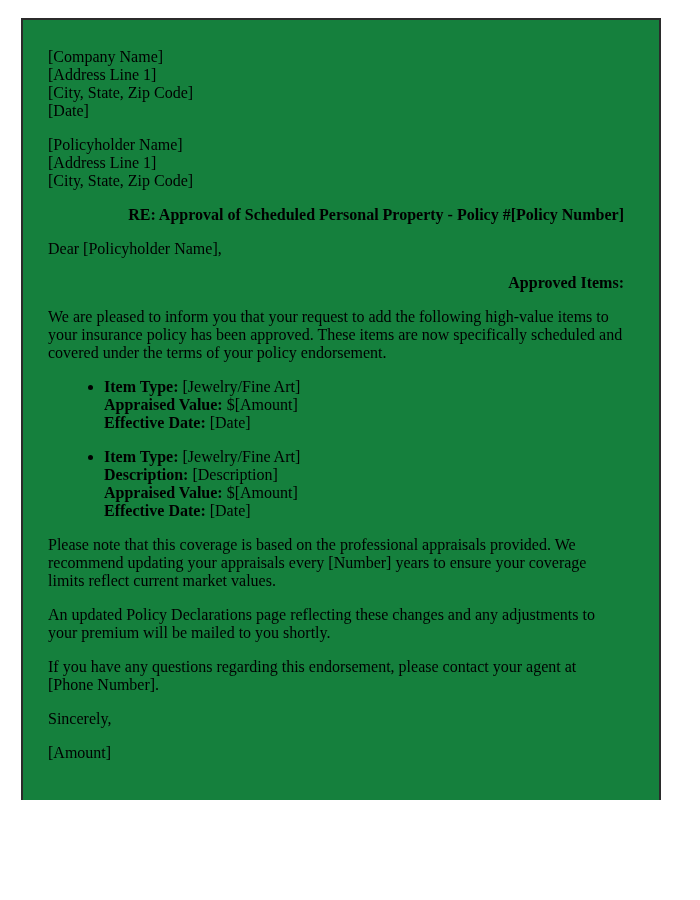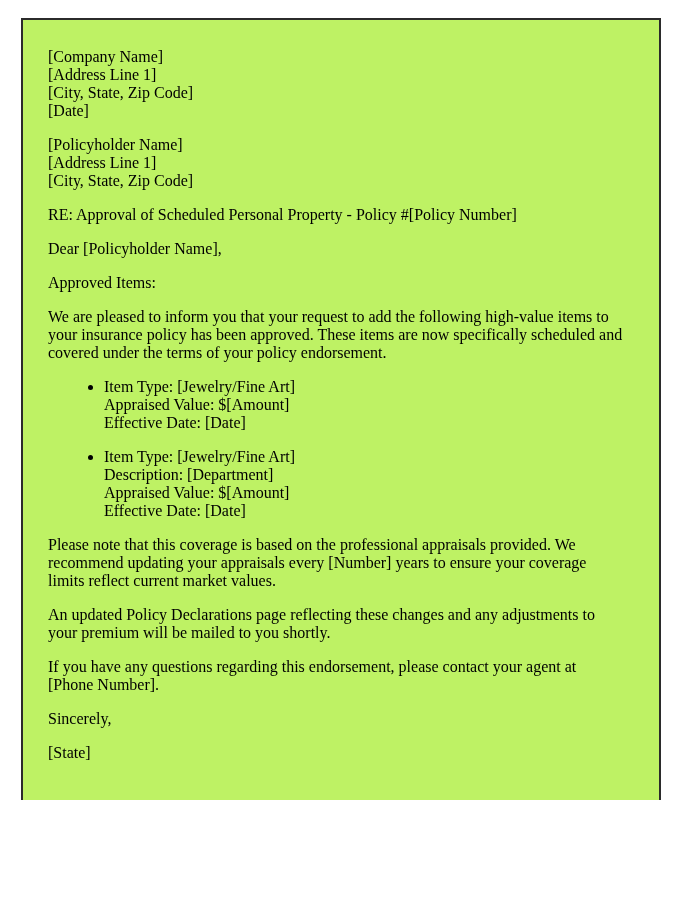--- a/index.html
+++ b/index.html
@@ -19,24 +19,24 @@
     top: 18px;
     width: 640px;
     height: 782px;
     box-sizing: border-box;
     border-top: 2px solid #2b2b2b;
     border-left: 2px solid #2b2b2b;
     border-right: 2px solid #2b2b2b;
     border-bottom: none;
     padding: 12px 35px 0 25px;
     overflow: hidden;
-    background: #bef264;
+    background: #15803d;
   }
   .block { margin: 16px 0; }
-  .bold { font-weight: normal; }
+  .bold { font-weight: bold; text-align: right; }
   ul.items-list {
     margin: 16px 0;
     padding-left: 40px;
     list-style: disc outside;
   }
   ul.items-list li { margin: 16px; }
 </style>
 </head>
 <body>
 
@@ -64,31 +64,31 @@
   <div class="block">We are pleased to inform you that your request to add the following high-value items to your insurance policy has been approved. These items are now specifically scheduled and covered under the terms of your policy endorsement.</div>
 
   <ul class="items-list">
     <li>
       <div><span class="bold">Item Type:</span> <span>[Jewelry/Fine Art]</span></div>
       <div><span class="bold">Appraised Value:</span> <span>$[Amount]</span></div>
       <div><span class="bold">Effective Date:</span> <span>[Date]</span></div>
     </li>
     <li>
       <div><span class="bold">Item Type:</span> <span>[Jewelry/Fine Art]</span></div>
-      <div><span class="bold">Description:</span> <span>[Department]</span></div>
+      <div><span class="bold">Description:</span> <span>[Description]</span></div>
       <div><span class="bold">Appraised Value:</span> <span>$[Amount]</span></div>
       <div><span class="bold">Effective Date:</span> <span>[Date]</span></div>
     </li>
   </ul>
 
   <div class="block">Please note that this coverage is based on the professional appraisals provided. We recommend updating your appraisals every [Number] years to ensure your coverage limits reflect current market values.</div>
 
   <div class="block">An updated Policy Declarations page reflecting these changes and any adjustments to your premium will be mailed to you shortly.</div>
 
   <div class="block">If you have any questions regarding this endorsement, please contact your agent at [Phone Number].</div>
 
   <div class="block">Sincerely,</div>
 
   <div class="block">
-    <div>[State]</div>
+    <div>[Amount]</div>
   </div>
 
 </div>
 
 </body></html>

